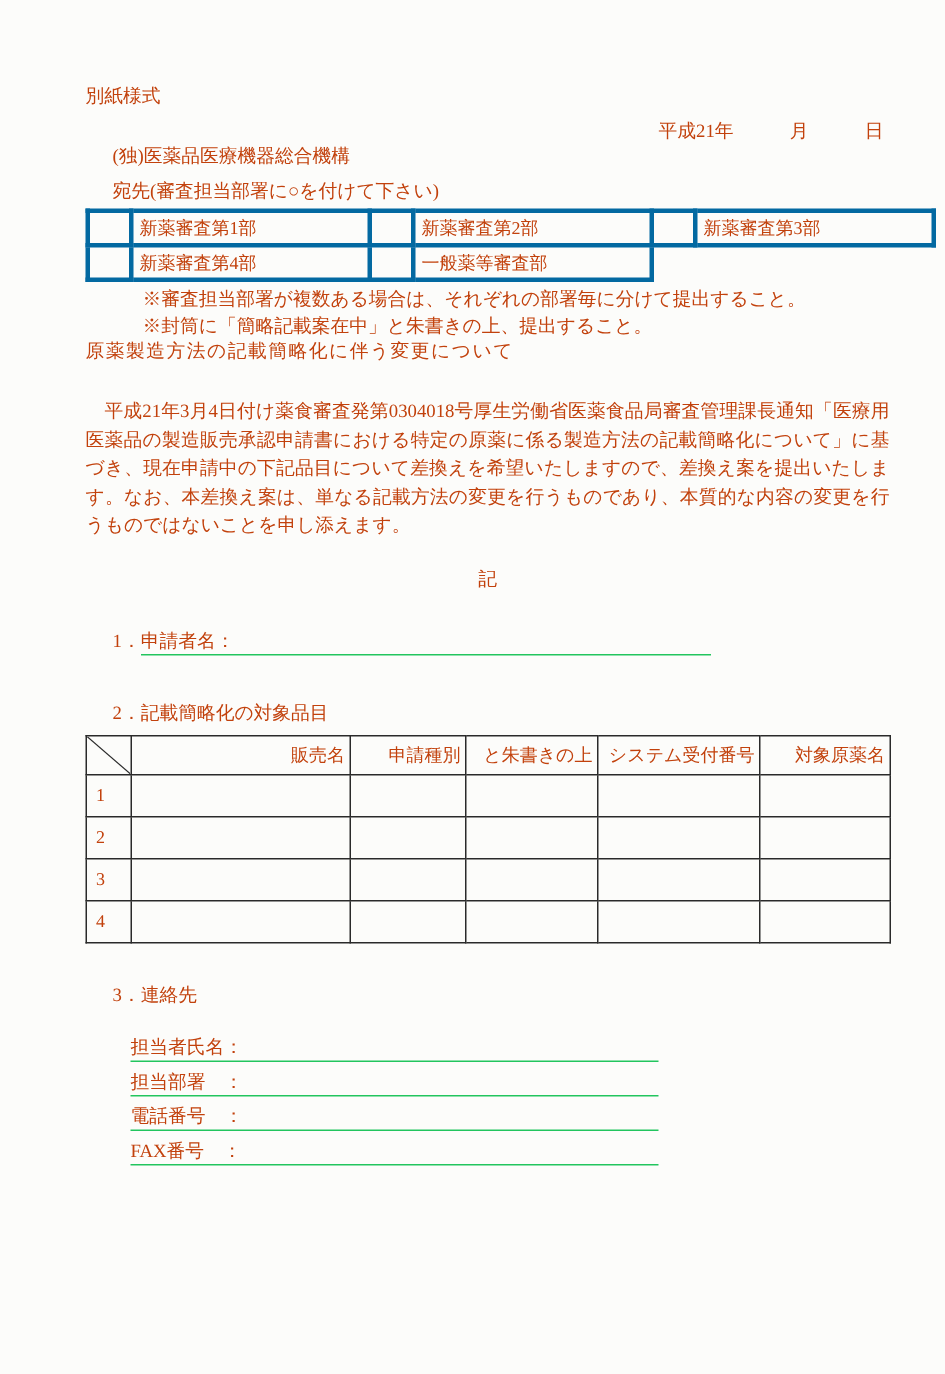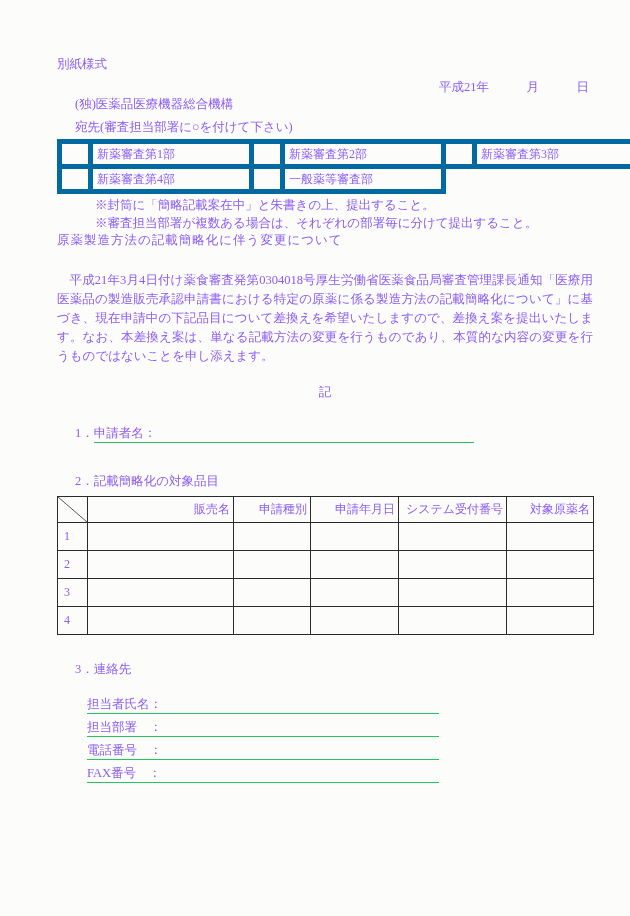--- a/index.html
+++ b/index.html
@@ -1,33 +1,33 @@
 <!DOCTYPE html>
 <html><head>
 <meta charset="utf-8">
 <style>
   html,body{margin:0;padding:0;background:#e8e8e8;}
   .page{
     width:630px;height:916px;background:#fcfcfa;margin:0 auto;
     font-family:"Liberation Serif","DejaVu Serif",serif;
-    color:#8b5cf6;font-size:12.5px;line-height:17px;
+    color:#c2410c;font-size:12.5px;line-height:17px;
     box-sizing:border-box;padding:56px 37px 0 57px;
     overflow:hidden;position:relative;
   }
   .corner{font-size:12.5px;}
   .date-line{text-align:right;margin-top:6px;padding-right:4px;}
   .indent1{padding-left:18px;}
   .indent2{padding-left:38px;}
   .indent3{padding-left:30px;}
   .recipient{margin-top:6px;}
 
   table{border-collapse:collapse;table-layout:fixed;}
   .dept-table{width:536px;margin-top:3px;}
   .dept-table td{
-    border:5px solid #0369a1;height:20px;font-size:12px;
+    border:3px solid #0369a1;height:20px;font-size:12px;
     padding:0 4px;vertical-align:middle;white-space:nowrap;overflow:hidden;
   }
   .dept-table td.mark{width:26px;padding:0;}
   .dept-table td.name{width:148px;}
   .dept-table td.ghost{border:none;background:transparent;}
 
   .notes-top{margin-top:3px;}
   .note-line{line-height:17.5px;}
 
   .doc-title{letter-spacing:1px;}
@@ -85,22 +85,22 @@
       <td class="name">新薬審査第4部</td>
       <td class="mark"></td>
       <td class="name">一般薬等審査部</td>
       <td class="mark ghost"></td>
       <td class="name ghost"></td>
     </tr>
   </tbody>
     </table>
 
   <div class="notes-top indent2">
+    <div class="note-line">※審査担当部署が複数ある場合は、それぞれの部署毎に分けて提出すること。</div>
     <div class="note-line">※封筒に「簡略記載案在中」と朱書きの上、提出すること。</div>
-    <div class="note-line">※審査担当部署が複数ある場合は、それぞれの部署毎に分けて提出すること。</div>
   </div>
 
   <div class="doc-title">原薬製造方法の記載簡略化に伴う変更について</div>
 
   <div class="body-par">　平成21年3月4日付け薬食審査発第0304018号厚生労働省医薬食品局審査管理課長通知「医療用医薬品の製造販売承認申請書における特定の原薬に係る製造方法の記載簡略化について」に基づき、現在申請中の下記品目について差換えを希望いたしますので、差換え案を提出いたします。なお、本差換え案は、単なる記載方法の変更を行うものであり、本質的な内容の変更を行うものではないことを申し添えます。</div>
 
   <div class="ki">記</div>
 
   <div class="item-line indent1">
     <span>1．</span><span class="ul applicant-ul">申請者名：</span>
@@ -119,21 +119,21 @@
     </colgroup>
     <tbody>
         <tr>
       <th class="diag-cell">
         <svg viewBox="0 0 30 25" preserveAspectRatio="none">
           <line x1="0" y1="0" x2="30" y2="25" stroke="#2a2a2a" stroke-width="0.8"></line>
         </svg>
       </th>
       <th>販売名</th>
       <th>申請種別</th>
-      <th>申請年月日</th>
+      <th>と朱書きの上</th>
       <th>システム受付番号</th>
       <th>対象原薬名</th>
     </tr>
     <tr>
       <td class="rownum">1</td>
       <td></td>
       <td></td>
       <td></td>
       <td></td>
       <td></td>

